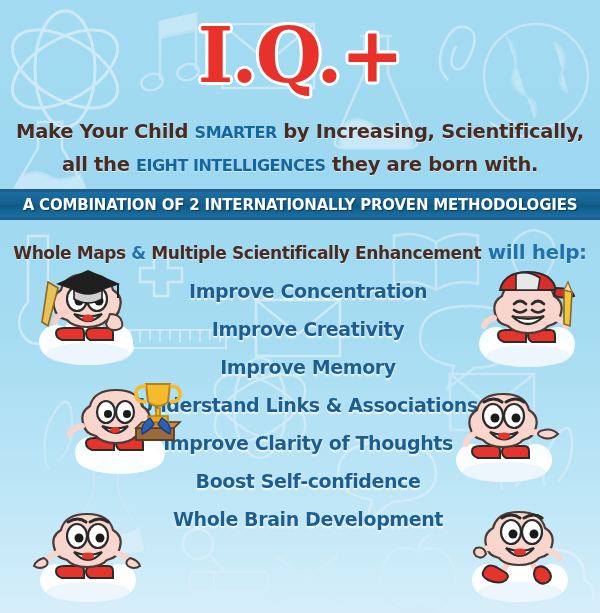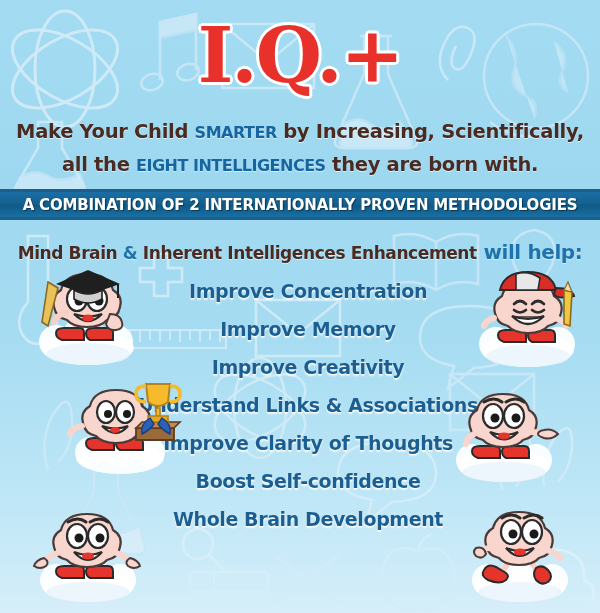--- a/index.html
+++ b/index.html
@@ -328,27 +328,27 @@
         <span>all the </span><span class="hl">EIGHT INTELLIGENCES</span><span> they are born with.</span>
       </div>
     </div>
   </div>
 
   <div class="banner">
     <span class="banner-text">A COMBINATION OF 2 INTERNATIONALLY PROVEN METHODOLOGIES</span>
   </div>
 
   <div class="subhead">
-    <span>Mind Brain </span><span class="amp">&amp;</span><span> Inherent Intelligences Enhancement</span><span class="tail"> will help:</span>
+    <span>Whole Maps </span><span class="amp">&amp;</span><span> Multiple Scientifically Enhancement</span><span class="tail"> will help:</span>
   </div>
 
   <div class="benefits">
     <div class="benefit">Improve Concentration</div>
+    <div class="benefit">Improve Creativity</div>
     <div class="benefit">Improve Memory</div>
-    <div class="benefit">Improve Creativity</div>
     <div class="benefit">Understand Links &amp; Associations</div>
     <div class="benefit">Improve Clarity of Thoughts</div>
     <div class="benefit">Boost Self-confidence</div>
     <div class="benefit">Whole Brain Development</div>
   </div>
 
   <svg class="mascot" style="left:22px; top:262px;" width="126" height="108" viewBox="0 0 126 108">
     <ellipse cx="66" cy="86" rx="46" ry="17" fill="#ffffff" opacity="0.92"></ellipse>
     <circle cx="34" cy="80" r="17" fill="#ffffff" opacity="0.92"></circle>
     <circle cx="62" cy="74" r="21" fill="#ffffff" opacity="0.95"></circle>

